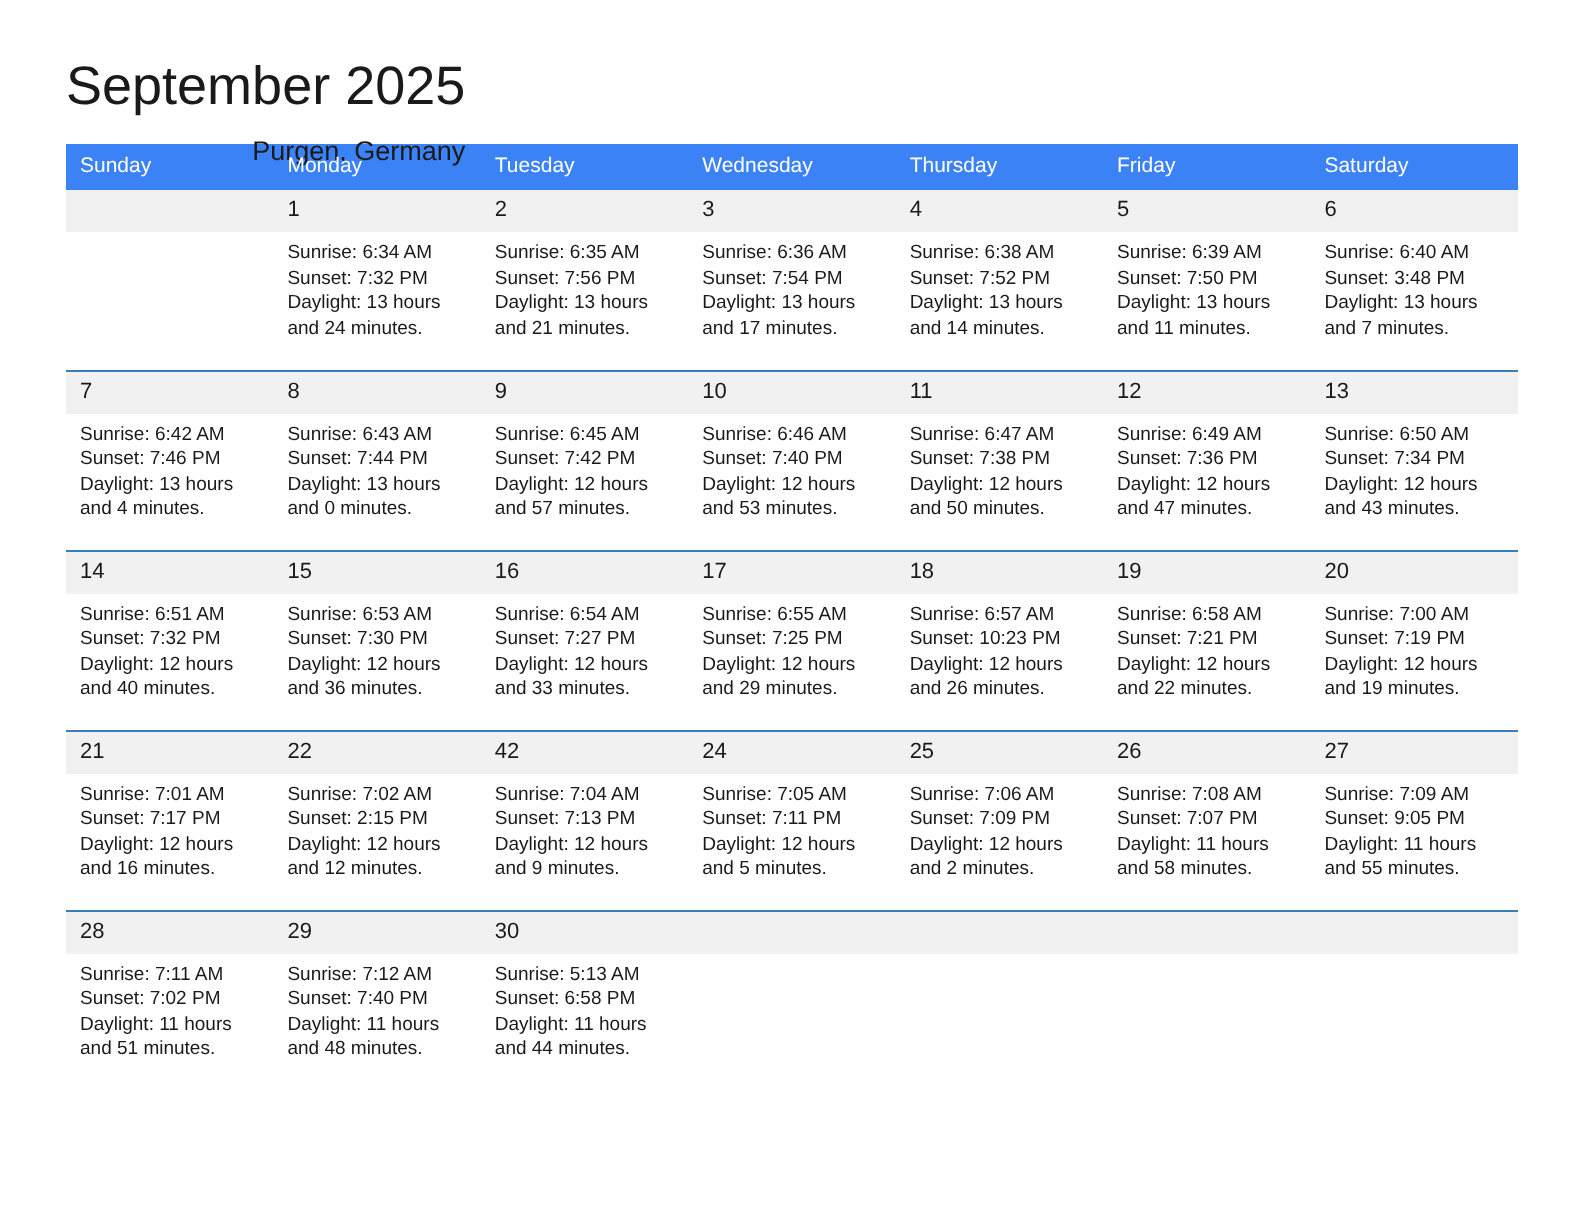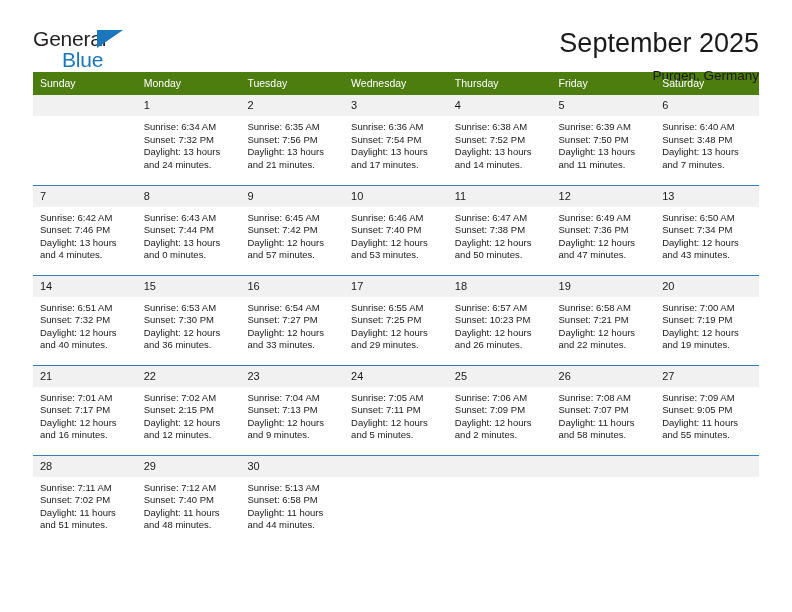--- a/index.html
+++ b/index.html
@@ -85,21 +85,21 @@
 
   
   .calendar {
     width: 726px;
     border-collapse: collapse;
     table-layout: fixed;
   }
   .calendar col { width: 103.71px; }
 
   thead th {
-    background: #4d7c0f;
+    background: #3b82f6;
     color: #ffffff;
     font-size: 10.5px;
     font-weight: normal;
     text-align: left;
     padding: 5px 0 6px 7px;
     height: 19px;
     box-sizing: border-box;
   }
 
   tbody td {
@@ -133,25 +133,20 @@
   }
   td.empty .daynum { background: #f1f1f1; }
 </style>
 </head>
 <body>
 
 <div class="page">
 
   <div class="masthead">
 
-    <div class="logo">
-      <span class="logo-general">General</span>
-      <span class="logo-tri"></span>
-      <span class="logo-blue">Blue</span>
-    </div>
 
     <div class="titles">
       <h1 class="cal-title">September 2025</h1>
       <div class="cal-subtitle">Purgen, Germany</div>
     </div>
 
   </div>
 
   <table class="calendar">
     <colgroup>
@@ -377,21 +372,21 @@
           <td>
             <div class="daynum">22</div>
             <div class="cell-body">
               <div class="cell-line">Sunrise: 7:02 AM</div>
               <div class="cell-line">Sunset: 2:15 PM</div>
               <div class="cell-line">Daylight: 12 hours</div>
               <div class="cell-line">and 12 minutes.</div>
             </div>
           </td>
           <td>
-            <div class="daynum">23</div>
+            <div class="daynum">42</div>
             <div class="cell-body">
               <div class="cell-line">Sunrise: 7:04 AM</div>
               <div class="cell-line">Sunset: 7:13 PM</div>
               <div class="cell-line">Daylight: 12 hours</div>
               <div class="cell-line">and 9 minutes.</div>
             </div>
           </td>
           <td>
             <div class="daynum">24</div>
             <div class="cell-body">

